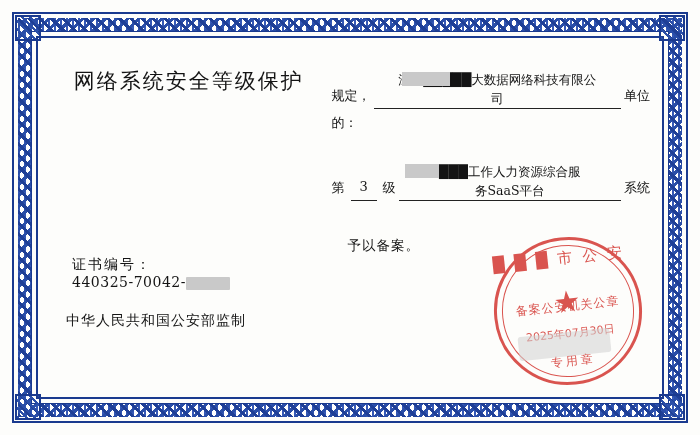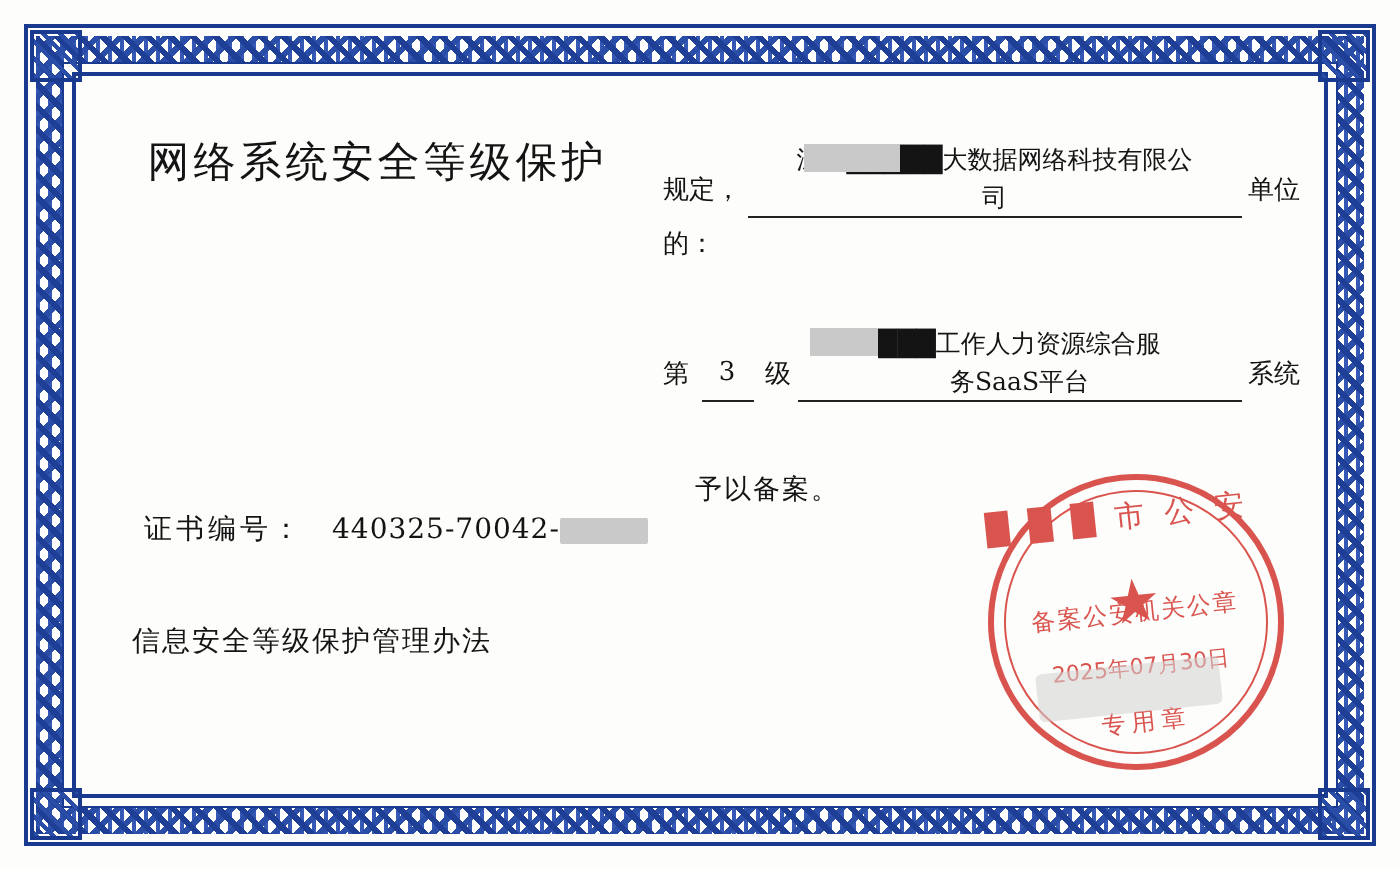--- a/index.html
+++ b/index.html
@@ -107,24 +107,25 @@
   .cert-no-row {
     position: absolute;
     left: 28px;
     top: 212px;
     display: flex;
     align-items: baseline;
     font-family: "DejaVu Serif", "Liberation Serif", serif;
     font-size: 14px;
     color: #141414;
     white-space: nowrap;
+    flex-direction: column;
   }
   .cert-no-label { letter-spacing: 2px; }
   .cert-no-value {
-    margin-left: 14px;
+    margin-left: 0;
     letter-spacing: 0.5px;
     position: relative;
   }
   .redact {
     display: inline-block;
     background: #c9c9c9;
     border-radius: 1px;
     vertical-align: middle;
   }
   .footer-line {
@@ -292,21 +293,21 @@
     <div class="left-col">
       <div class="title-line">网络系统安全等级保护</div>
 
       <div class="cert-no-row">
         <span class="cert-no-label">证书编号：</span>
         <span class="cert-no-value">
           <span>440325-70042-</span><span class="redact" style="width:44px;height:13px;"></span>
         </span>
       </div>
 
-      <div class="footer-line">信息安全等级保护管理办法</div>
+      <div class="footer-line">中华人民共和国公安部监制</div>
     </div>
 
     <div class="right-col">
 
 
       <div class="para row">
         <span>规定，</span>
         <span class="fill two-line">
           <span class="fill-text" style="bottom:20px;">深圳█████大数据网络科技有限公</span>
           <span class="fill-text">司</span>

